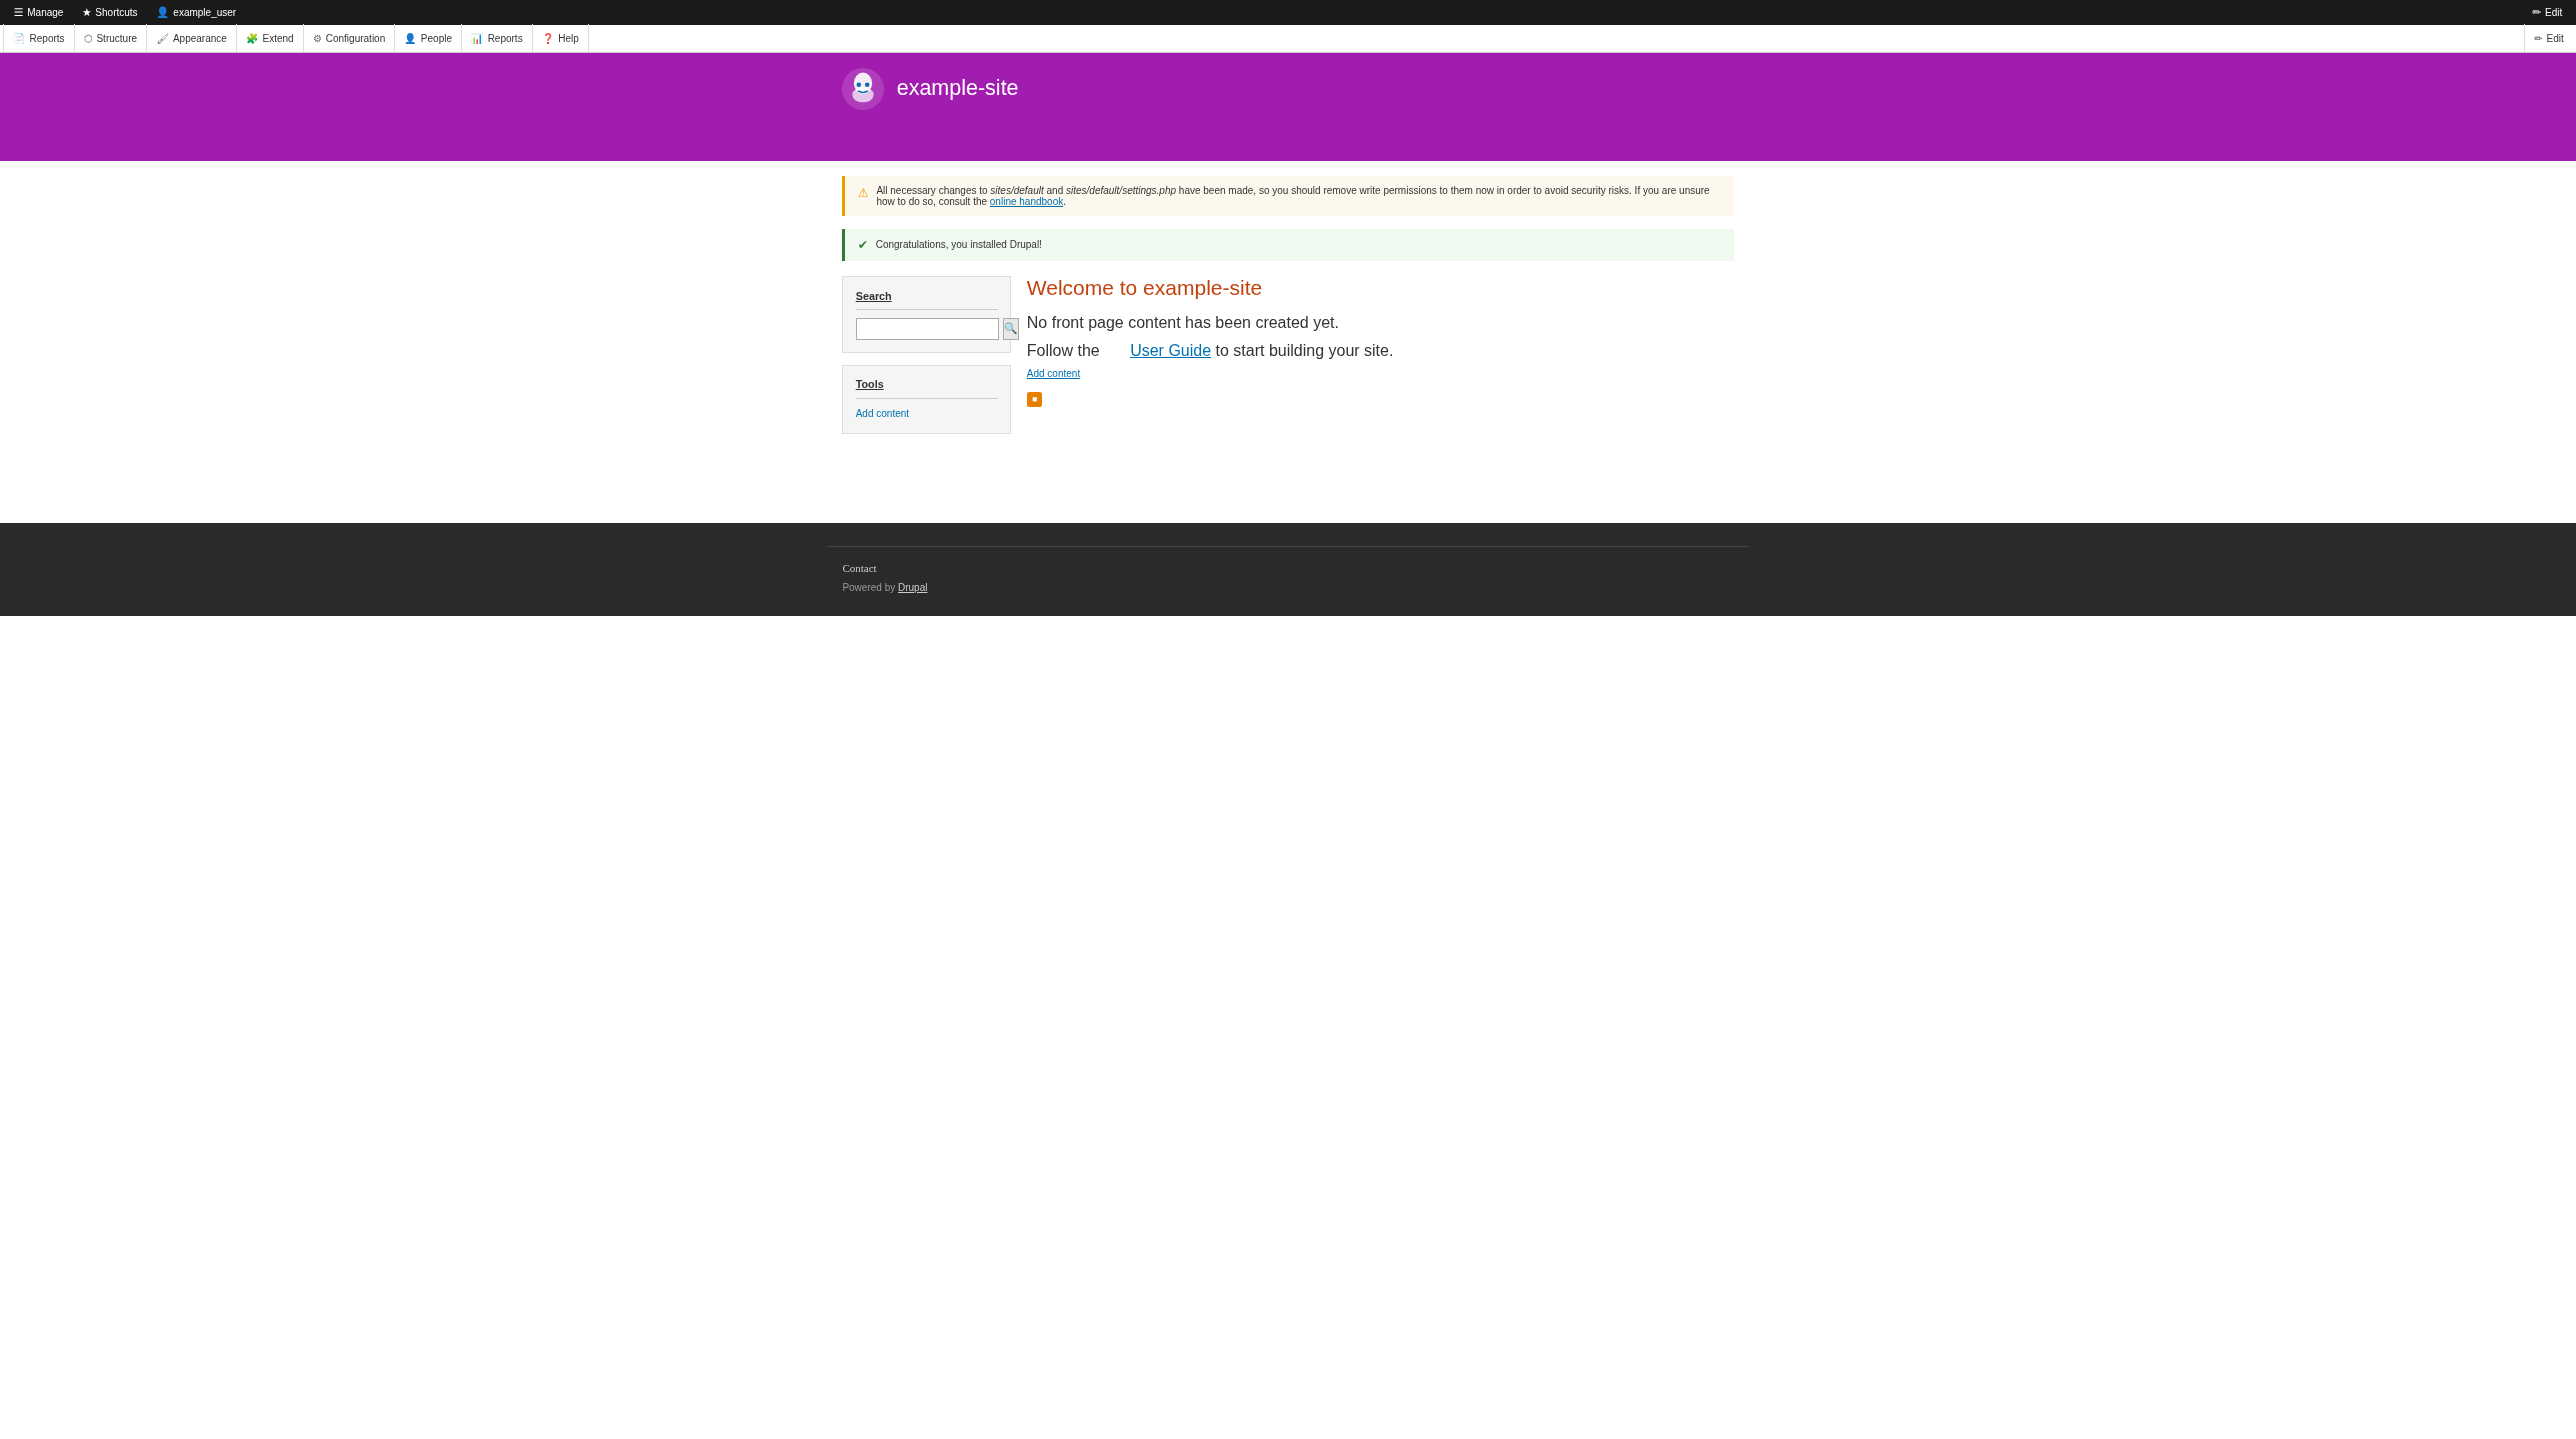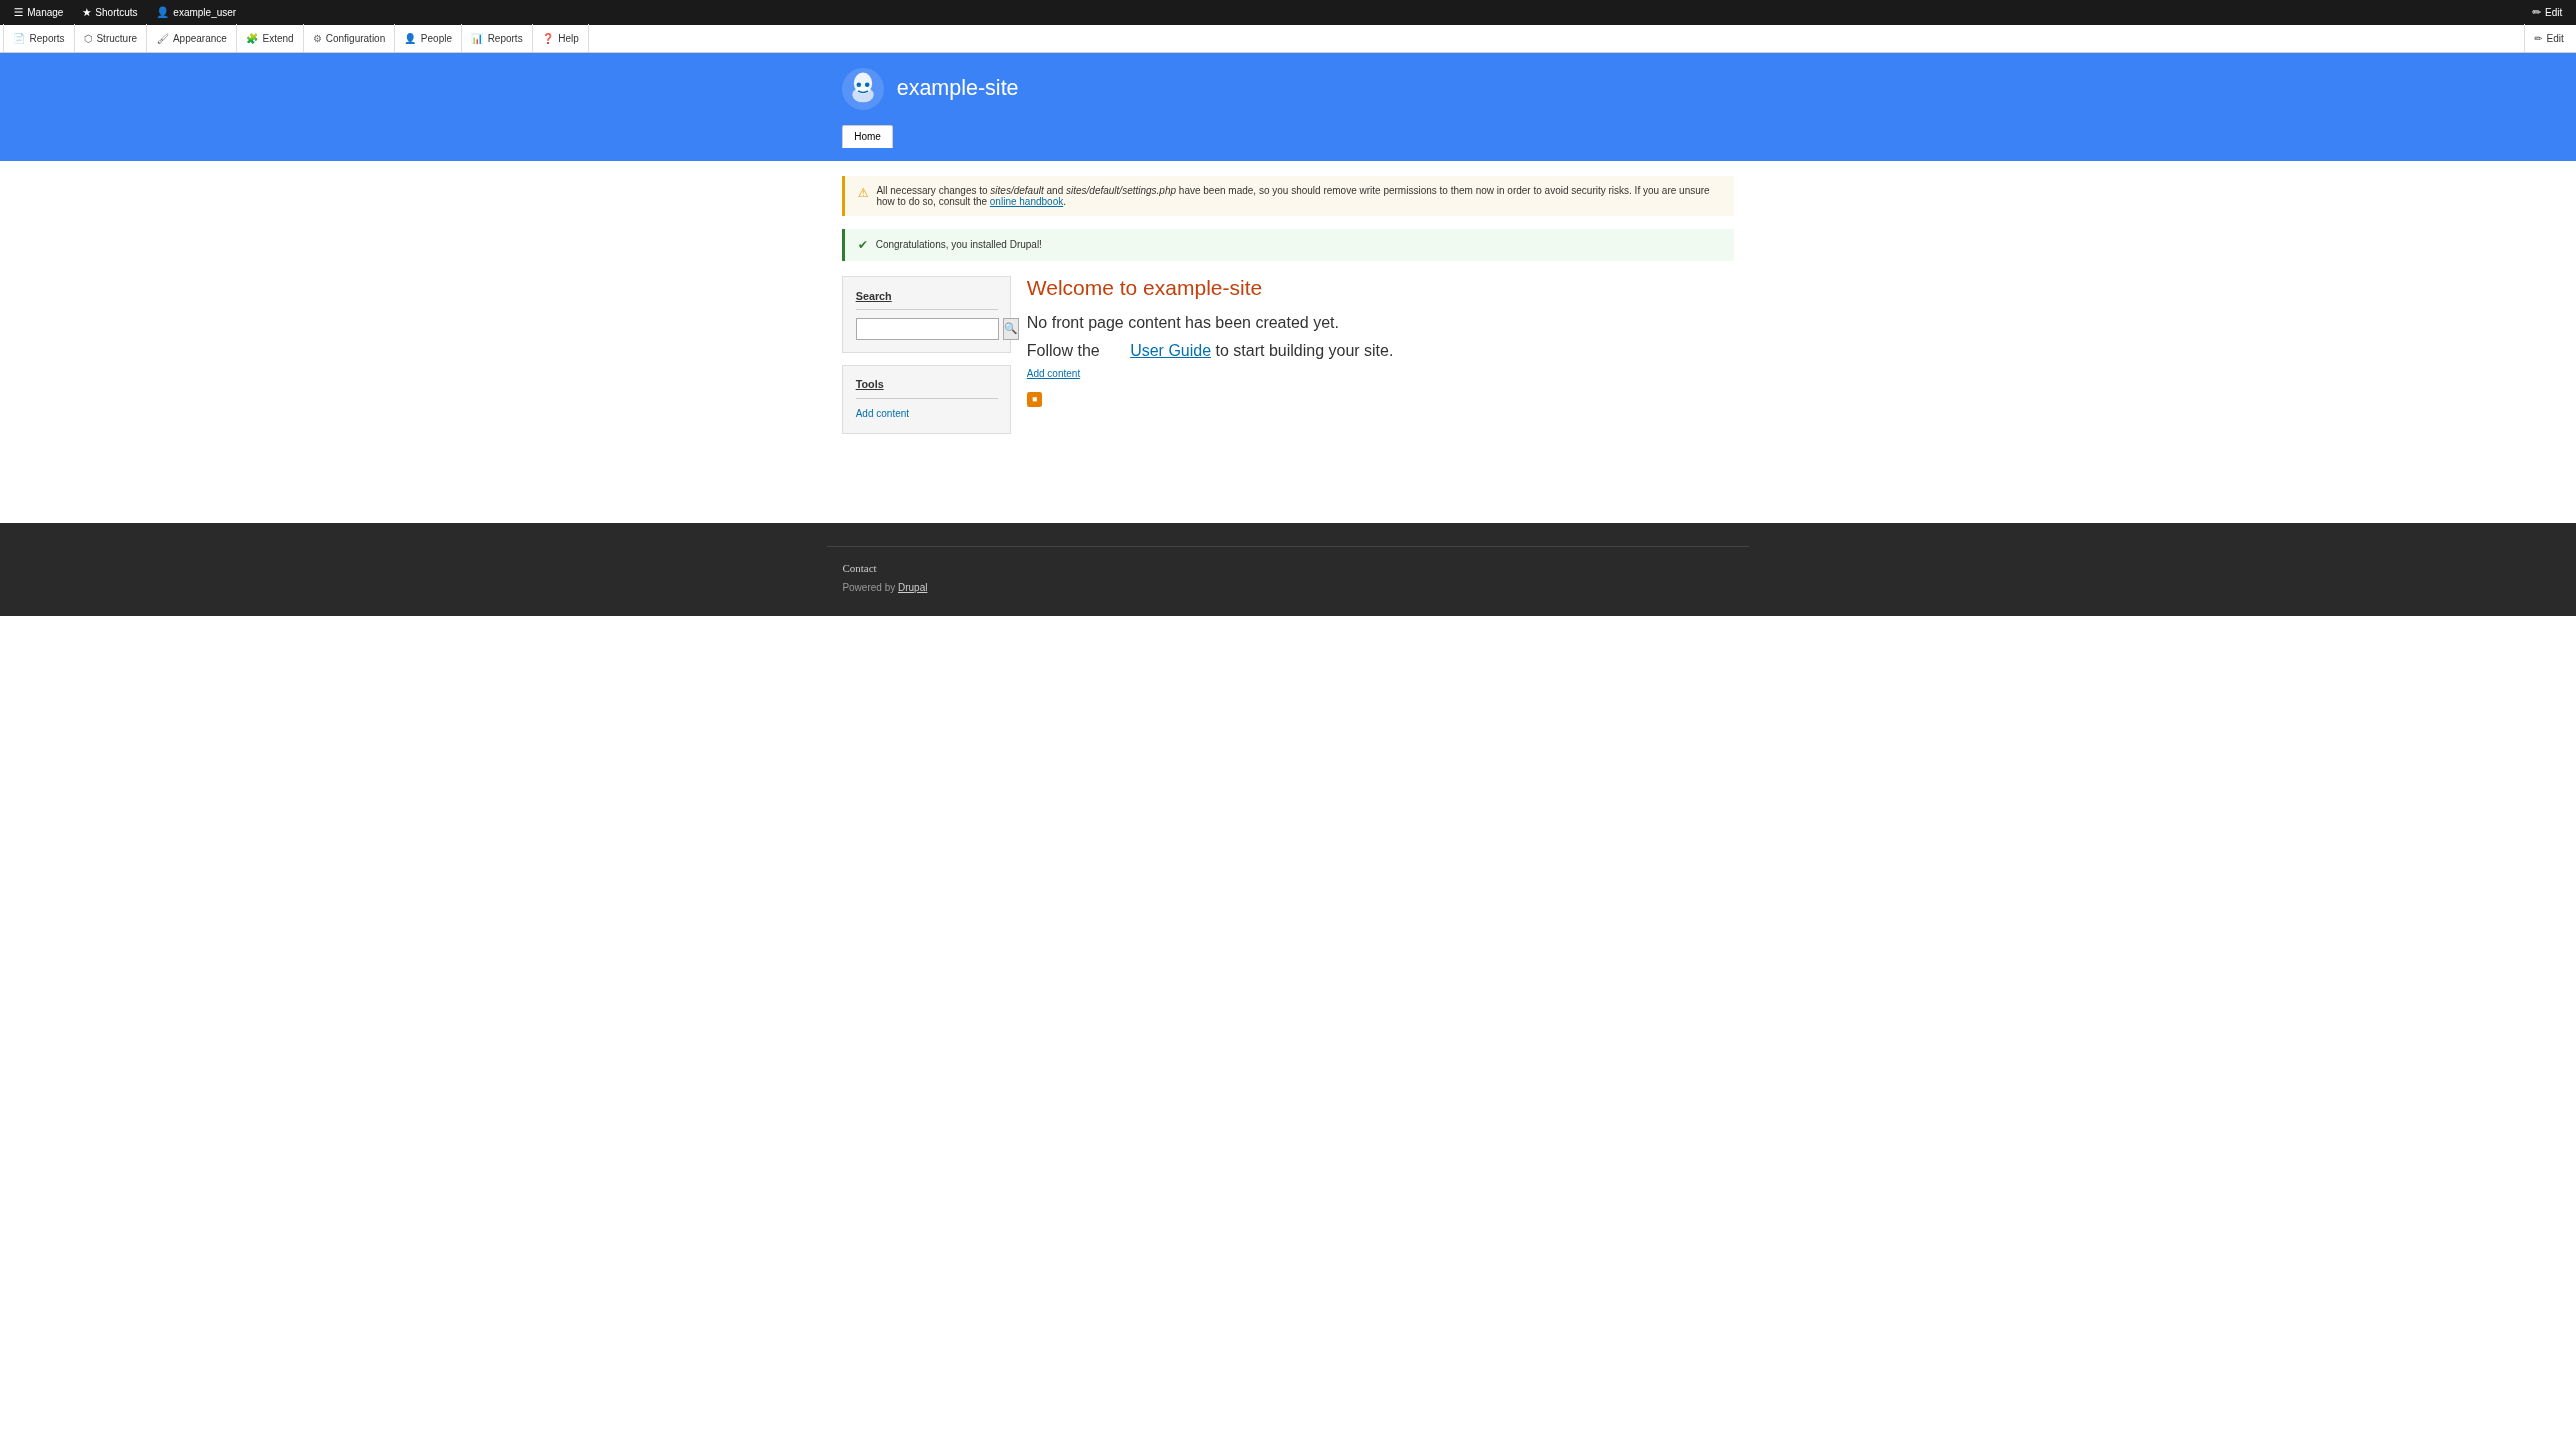--- a/index.html
+++ b/index.html
@@ -43,21 +43,21 @@
     .nav-edit {
       margin-left: auto;
       display: flex; align-items: center; gap: 3.8px;
       padding: 0 9.2px; height: 28px; cursor: pointer;
       font-size: 10px; color: #333;
       border-left: 0.8px solid #ddd;
     }
 
     
     #site-header {
-      background: #3b82f6;
+      background: #a21caf;
       padding: 15.4px 0 0 0;
       min-height: 108px;
     }
     .site-header-inner {
       max-width: 922px;
       margin: 0 auto;
       padding: 0 15.4px;
     }
     .site-branding {
       display: flex; align-items: center; gap: 12.3px;
@@ -321,23 +321,20 @@
       <svg class="drupal-logo-svg" viewBox="0 0 55 55" xmlns="http://www.w3.org/2000/svg">
         <circle cx="27.5" cy="27.5" r="27.5" fill="rgba(255,255,255,0.15)"></circle>
 
         <ellipse cx="27.5" cy="20" rx="12" ry="14" fill="white" opacity="0.9"></ellipse>
         <ellipse cx="27.5" cy="35" rx="14" ry="10" fill="white" opacity="0.7"></ellipse>
         <circle cx="22" cy="22" r="3" fill="#0070b0"></circle>
         <circle cx="33" cy="22" r="3" fill="#0070b0"></circle>
         <path d="M21 30 Q27.5 34 34 30" stroke="#0070b0" stroke-width="2" fill="none"></path>
       </svg>
       <span class="site-name">example-site</span>
-    </div>
-    <div class="primary-nav">
-      <div class="primary-nav-item active">Home</div>
     </div>
   </div>
 </div>
 
 <div id="main-content">
 
   <div class="message-warning">
     <span class="warn-icon">⚠</span>
     <div>
       <span>All necessary changes to </span><em>sites/default</em><span> and </span><em>sites/default/settings.php</em><span> have been made, so you should remove write permissions to them now in order to avoid security risks. If you are unsure how to do so, consult the </span><a href="#">online handbook</a><span>.</span>

